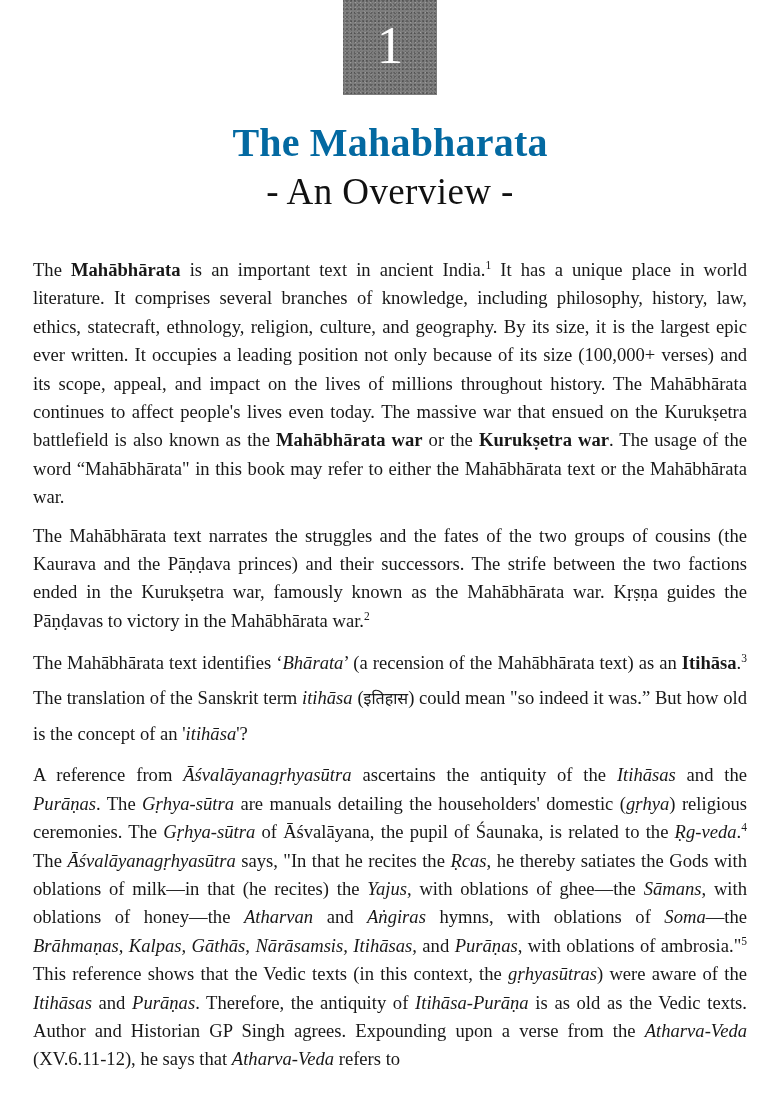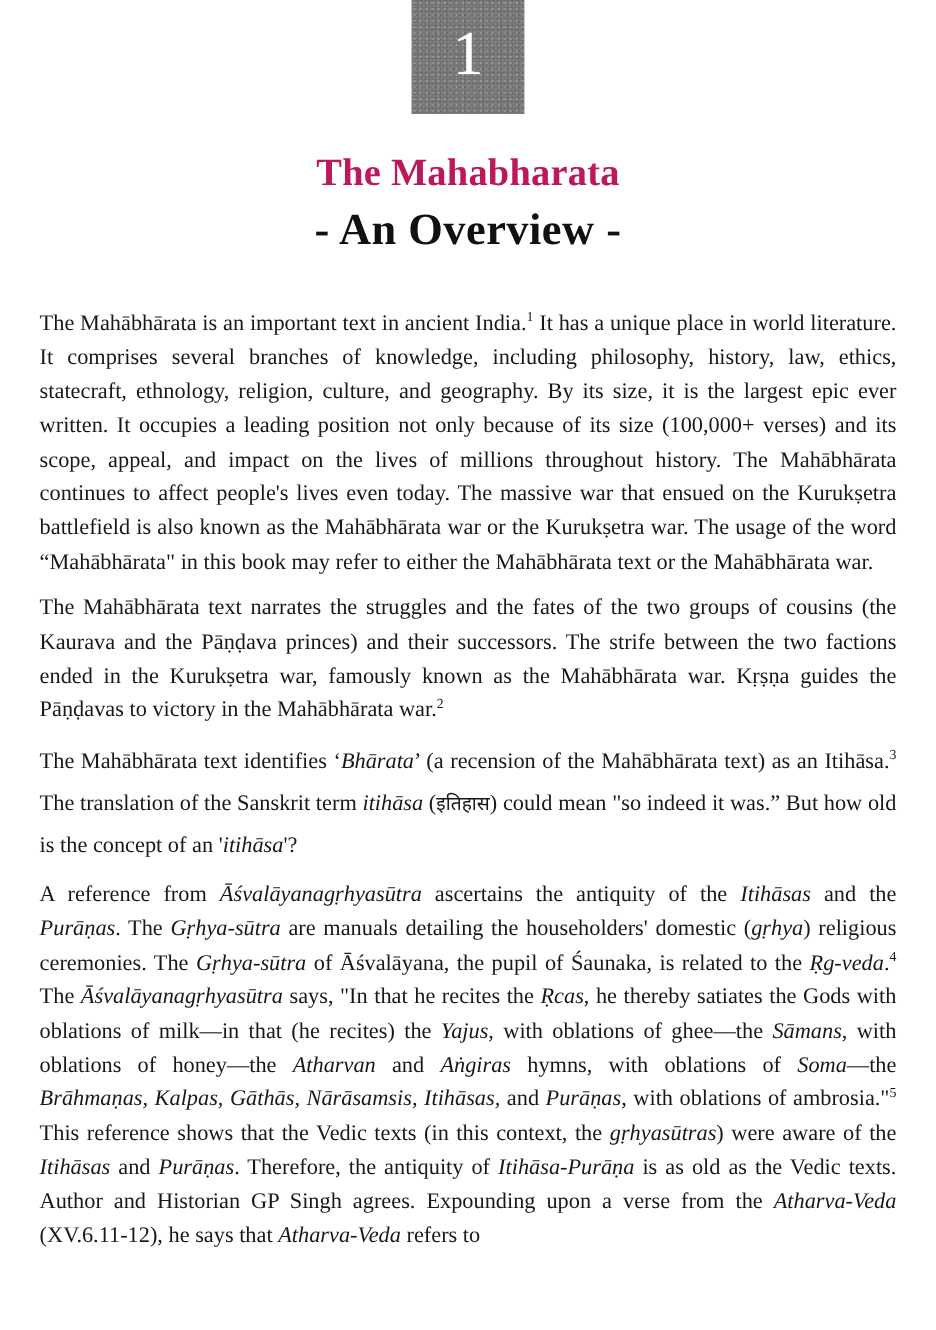--- a/index.html
+++ b/index.html
@@ -58,29 +58,29 @@
   .title-block {
     position: absolute;
     left: 0;
     top: 120px;
     width: 780px;
     text-align: center;
   }
   .title-main {
     font-family: "Liberation Serif", "DejaVu Serif", serif;
     font-weight: bold;
-    font-size: 32px;
+    font-size: 40px;
     line-height: 46px;
     letter-spacing: 0.2px;
-    color: #be185d;
+    color: #0369a1;
     margin: 0;
   }
   .title-sub {
     font-family: "Liberation Serif", "DejaVu Serif", serif;
-    font-weight: bold;
+    font-weight: normal;
     font-size: 37px;
     line-height: 44px;
     letter-spacing: 0.4px;
     color: #111111;
     margin: 4px 0 0 0;
   }
 
   
   .body-col {
     position: absolute;
@@ -104,21 +104,21 @@
 
   
   p.para.loose {
     line-height: 35px;
     margin-top: 13px;
   }
   p.para.after-loose {
     margin-top: 11px;
   }
 
-  b, .b { font-weight: normal; }
+  b, .b { font-weight: bold; }
   i, .i { font-style: italic; }
 
   sup {
     font-size: 0.62em;
     vertical-align: super;
     line-height: 0;
   }
 
   .deva {
     font-family: "DejaVu Sans", sans-serif;

